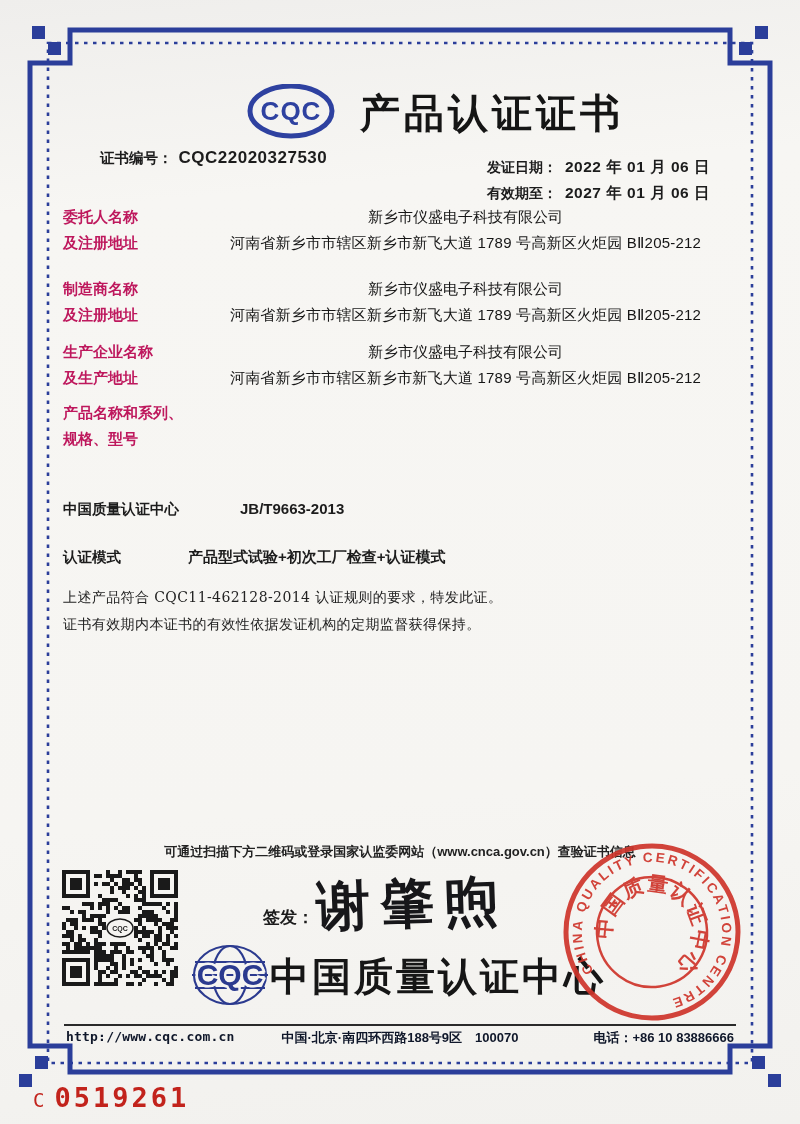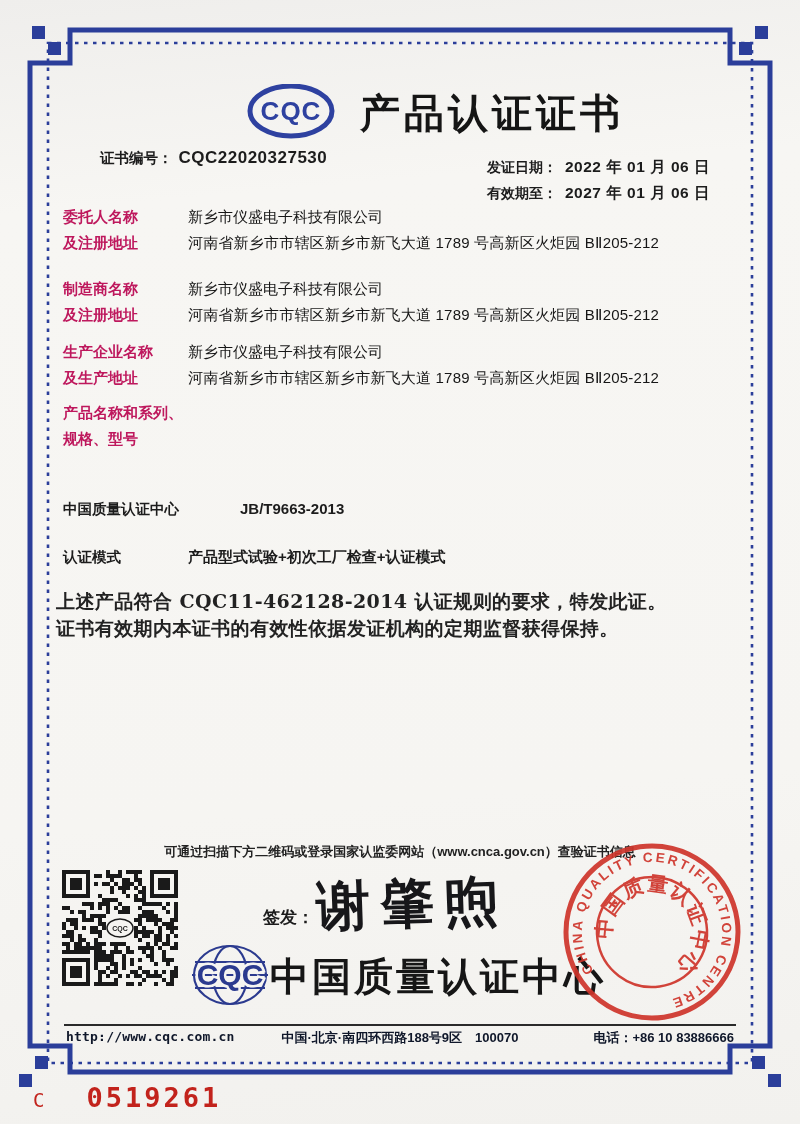--- a/index.html
+++ b/index.html
@@ -19,47 +19,47 @@
   .certno .lbl{font-weight:700;font-size:14.5px;}
   .certno .val{font-weight:700;font-size:17px;letter-spacing:.5px;font-family:"Liberation Sans",sans-serif;}
   .dates{left:487px;top:154px;font-size:15px;line-height:26px;}
   .dates .row{display:flex;gap:8px;}
   .dates .lbl{font-weight:700;font-size:14px;}
   .dates .val{font-weight:700;font-size:15.5px;letter-spacing:.5px;}
 
   
   .frow{left:63px;width:680px;display:flex;}
   .flabels{width:125px;flex:0 0 125px;font-weight:800;font-size:15px;line-height:26px;color:#be185d;}
-  .fvalues{width:555px;font-size:15px;line-height:26px;color:#161616;font-weight:500;}
+  .fvalues{width:555px;font-size:15px;line-height:26px;color:#161616;font-weight:500;text-align:center;}
   .fvalues .addr{letter-spacing:.2px;}
   .spec{font-size:15px;line-height:17.5px;margin-top:2px;font-weight:500;}
   .inline-row{left:63px;display:flex;gap:10px;font-size:15px;}
   .inline-row .lbl{font-weight:800;width:167px;flex:0 0 167px;font-size:14.5px;}
   .inline-row .lbl.short{width:115px;flex:0 0 115px;}
   .inline-row .val{font-weight:600;}
 
-  .statement{left:56px;font-size:19px;font-weight:700;letter-spacing:.4px;color:#222;}
+  .statement{left:63px;font-size:14px;font-weight:400;letter-spacing:.4px;color:#222;}
 
   .verify{left:0;right:0;top:843px;text-align:center;font-size:13px;font-weight:600;color:#222;}
 
   .sign-label{left:263px;top:906px;font-size:17px;font-weight:700;}
   .signature{left:316px;top:868px;font-size:54px;font-weight:700;letter-spacing:10px;
              font-family:"DejaVu Serif", cursive, serif;transform:rotate(-2deg);color:#17171a;}
 
   .orgname{left:270px;top:950px;font-size:39px;font-weight:600;letter-spacing:3px;color:#161616;}
 
   .footline{left:64px;top:1024px;width:672px;border-top:2px solid #2a2a2a;}
   .foot{top:1029px;font-size:13px;color:#0f172a;}
   .foot.url{left:66px;font-family:"DejaVu Sans Mono", monospace;font-weight:600;letter-spacing:.2px;}
   .foot.addr{left:0;right:0;text-align:center;font-weight:600;}
   .foot.tel{right:66px;font-weight:600;}
 
   .serial{left:33px;top:1082px;color:#c2231c;font-family:"DejaVu Sans Mono", monospace;display:flex;align-items:baseline;gap:10px;}
   .serial .pfx{font-size:19px;}
-  .serial .num{font-size:27px;font-weight:600;letter-spacing:3px;margin-left:32px;}
+  .serial .num{font-size:27px;font-weight:600;letter-spacing:3px;}
 </style>
 </head>
 <body>
 
 <div class="page">
 
   <svg class="abs" width="800" height="1124" style="left:0;top:0">
     <path d="M70,30 H730 V63 H770 V1046 H730 V1072 H70 V1046 H30 V63 H70 Z" fill="none" stroke="#2b3e9a" stroke-width="5"></path>
     <rect x="48" y="43" width="704" height="1020" fill="none" stroke="#2b3e9a" stroke-width="2.6" stroke-dasharray="3.5 5.5"></rect>
     <g fill="#2b3e9a">

